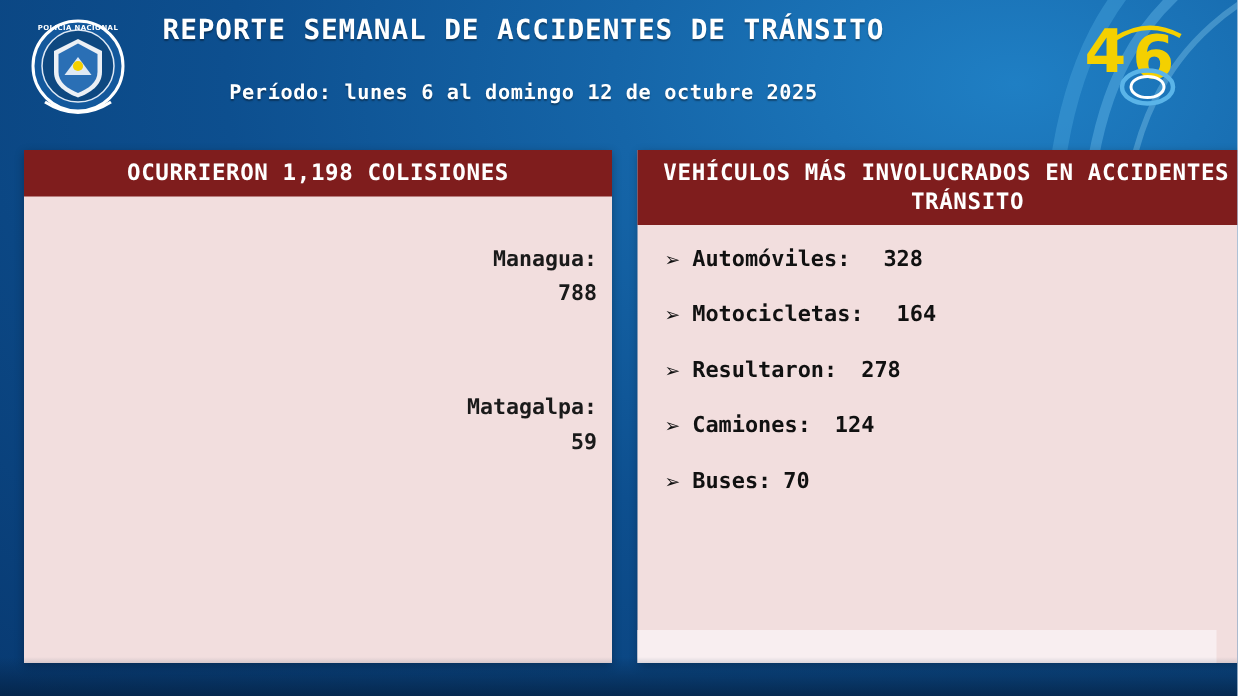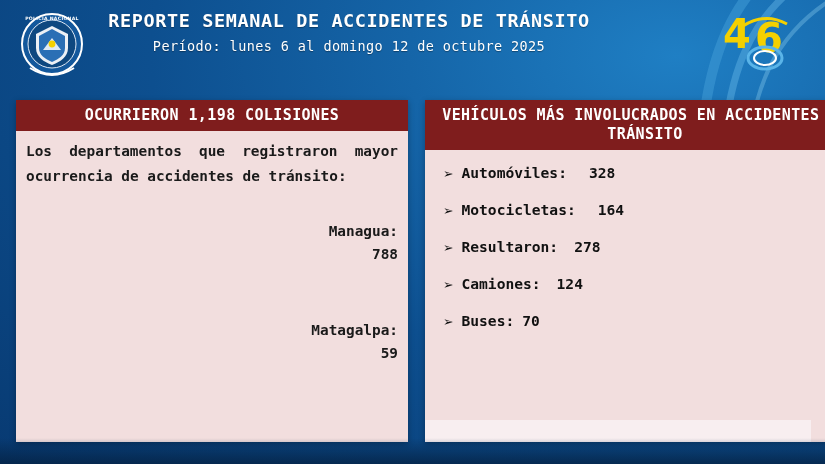--- a/index.html
+++ b/index.html
@@ -47,23 +47,23 @@
     color: #ffffff;
     font-size: 18.5px;
     font-weight: bold;
     letter-spacing: 0.6px;
     line-height: 26px;
     text-shadow: 0 1px 1px rgba(0,0,0,0.35);
   }
   .subtitle {
     color: #ffffff;
     font-size: 13.5px;
-    font-weight: normal;
+    font-weight: bold;
     letter-spacing: 0.4px;
-    margin-top: 4px;
+    margin-top: 20px;
     text-shadow: 0 1px 1px rgba(0,0,0,0.35);
   }
   
   .crest {
     position: absolute;
     left: 16px;
     top: 10px;
     width: 72px;
     height: 72px;
   }
@@ -205,21 +205,20 @@
   </svg>
 
   <div class="header">
     <div class="title">REPORTE SEMANAL DE ACCIDENTES DE TRÁNSITO</div>
     <div class="subtitle">Período: lunes 6 al domingo 12 de octubre 2025</div>
   </div>
 
   <div class="panel panel-left">
     <div class="panel-head">OCURRIERON 1,198 COLISIONES</div>
     <div class="left-body">
-      <p class="intro">Los departamentos que registraron mayor ocurrencia de accidentes de tránsito:</p>
       <div class="dept-row">
         <span>Managua:</span>
         <span>788</span>
       </div>
       <div class="dept-row">
         <span>Matagalpa:</span>
         <span>59</span>
       </div>
 
     </div>

